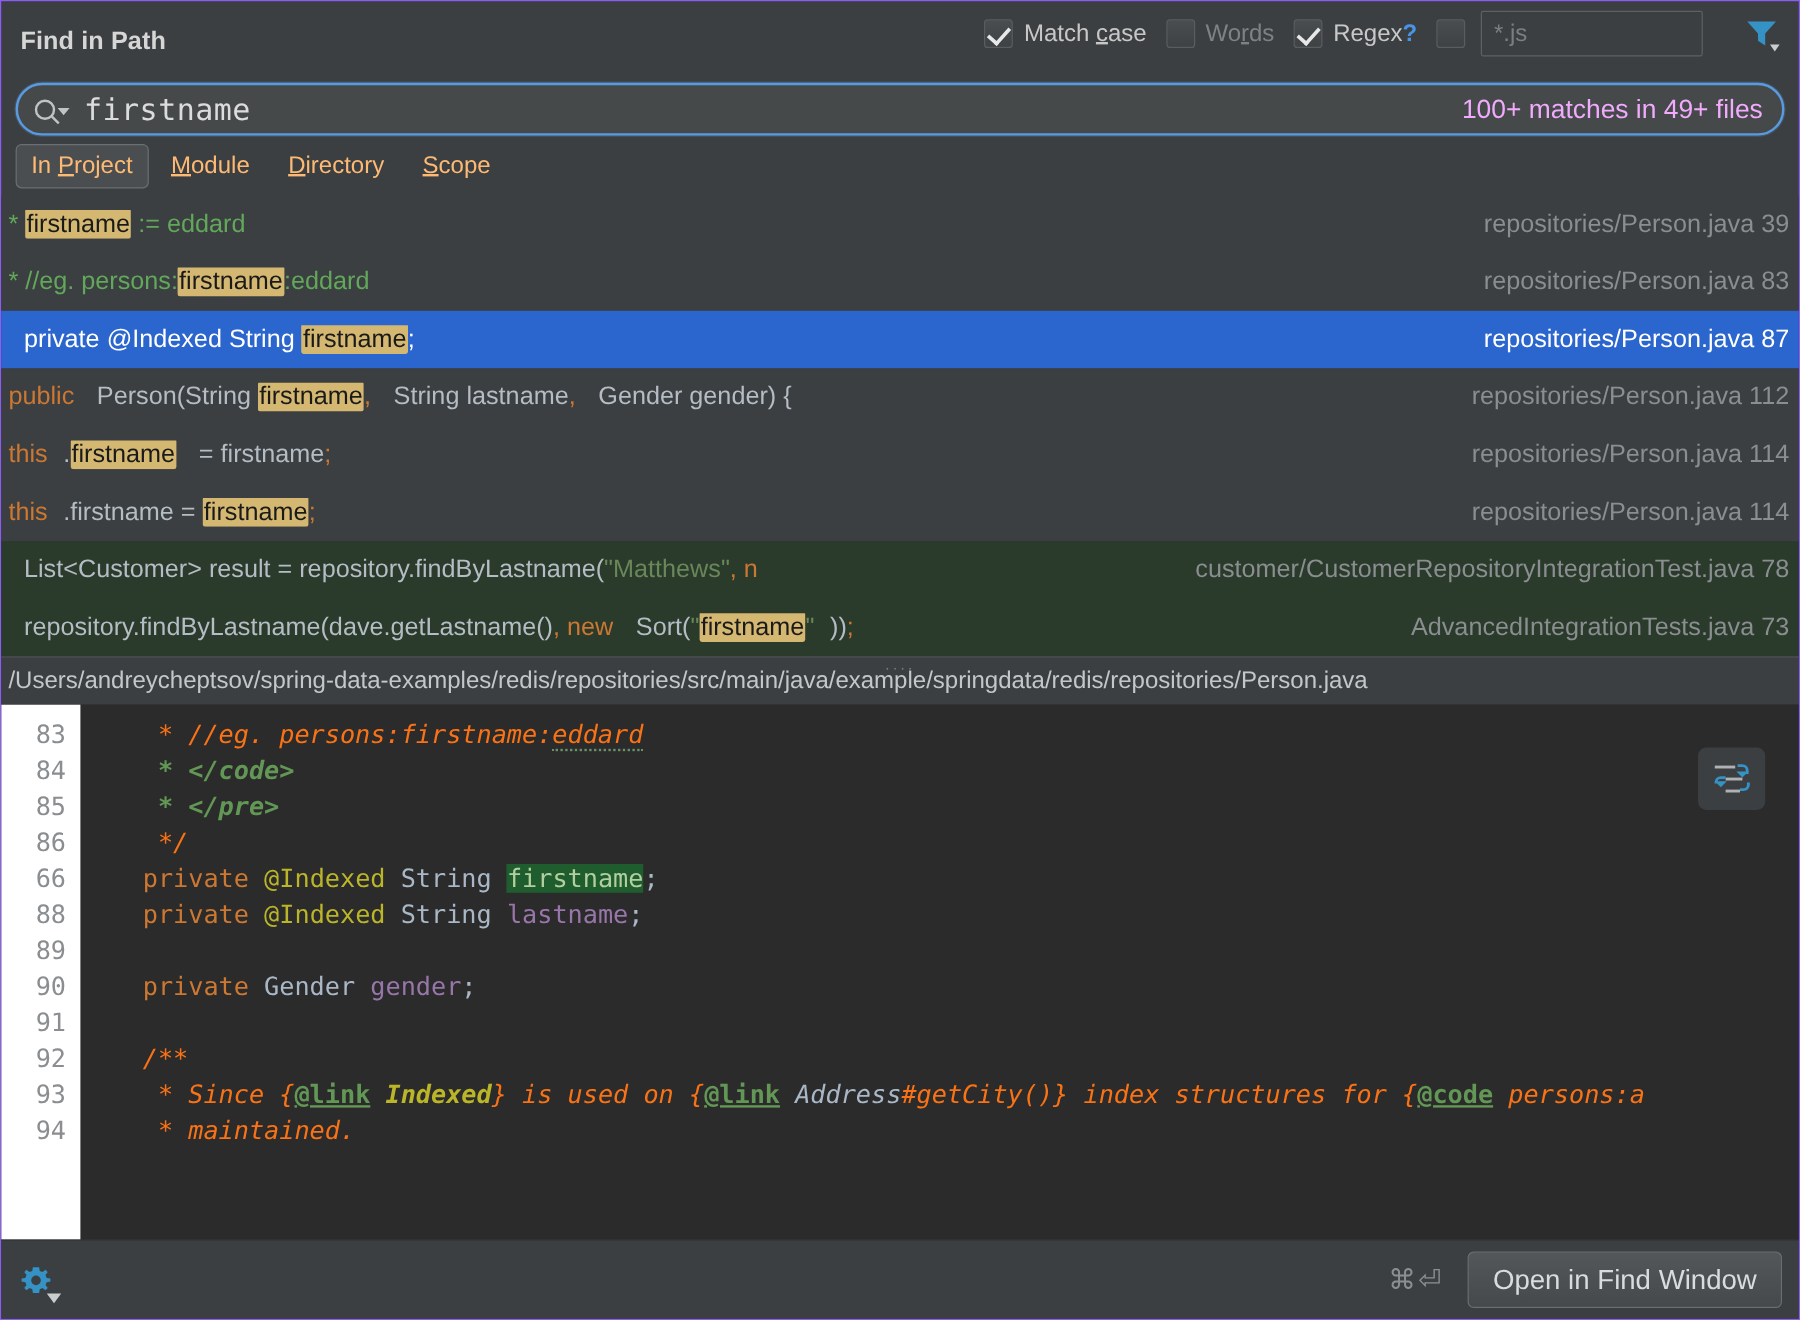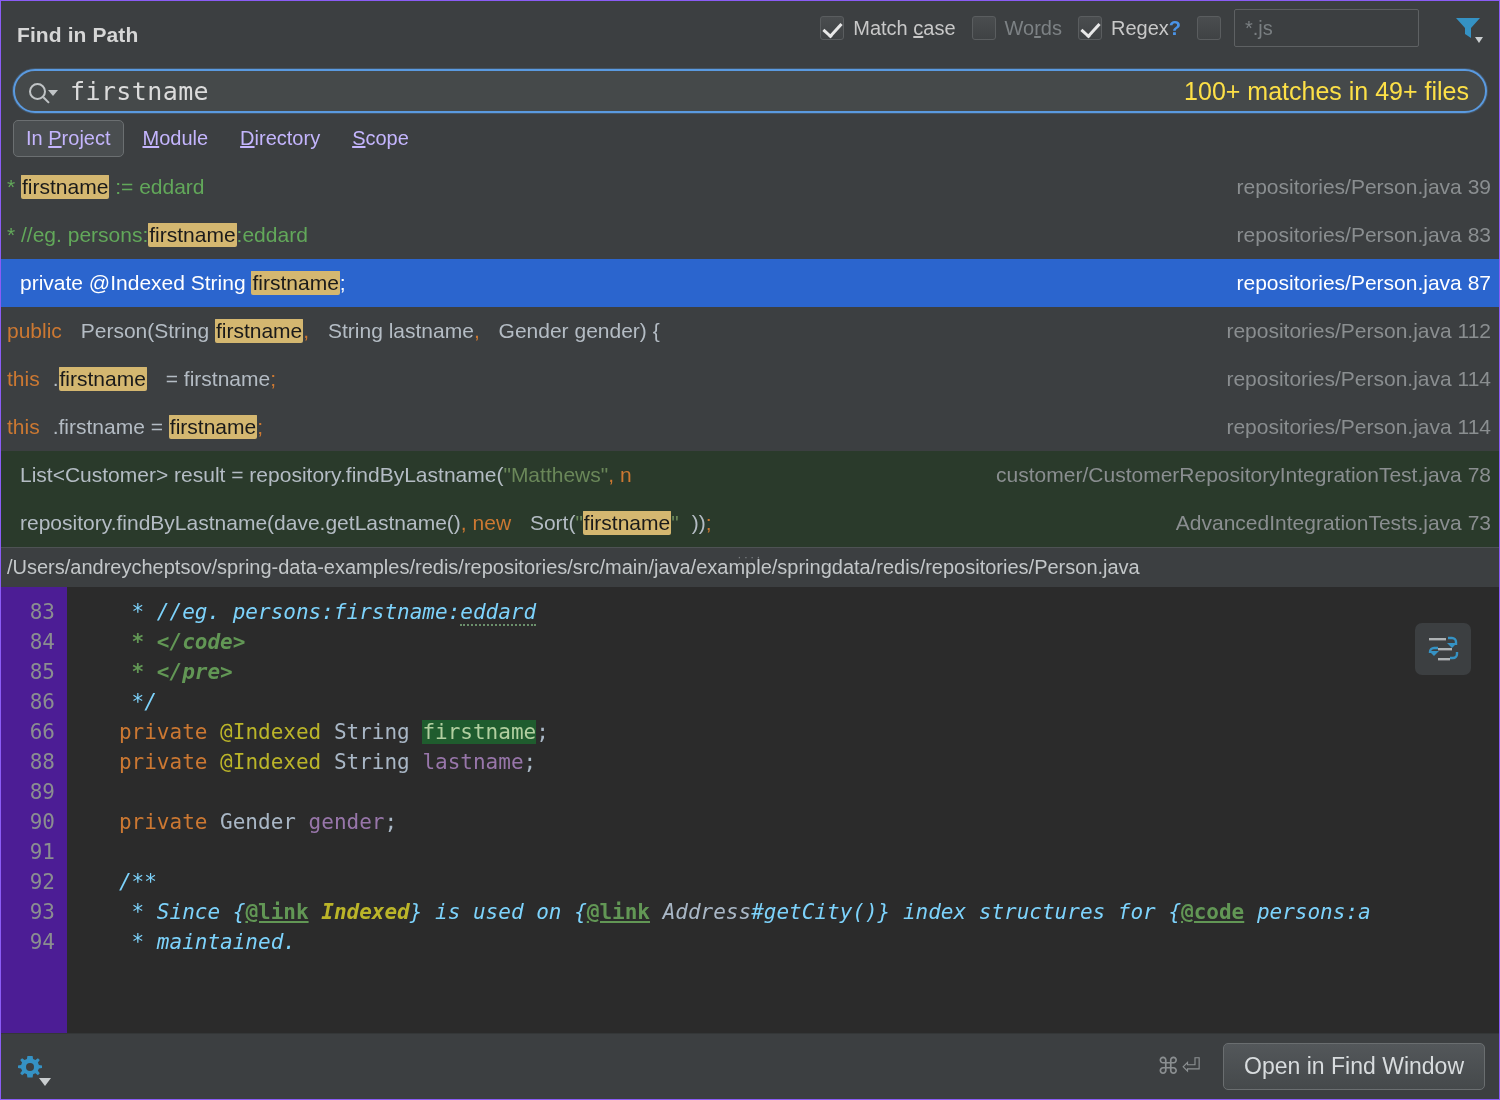--- a/index.html
+++ b/index.html
@@ -87,29 +87,29 @@
   .caret-down {
     width: 0; height: 0; border-left: 5px solid transparent;
     border-right: 5px solid transparent; border-top: 6px solid #c0c4c6;
     margin-top: 4px;
   }
   .search-text {
     margin-left: 12px;
     font-family: "DejaVu Sans Mono", monospace;
     font-size: 25px; color: #dcdcdc; letter-spacing: .4px;
   }
-  .match-count { margin-left: auto; font-size: 25px; color: #fde047; }
+  .match-count { margin-left: auto; font-size: 22px; color: #f0abfc; }
 
   
   .tabs {
     height: 50px; display: flex; align-items: center;
     padding: 0 12px; gap: 6px; flex: 0 0 auto;
   }
   .tab {
-    font-size: 20px; color: #c4b5fd;
+    font-size: 20px; color: #fdba74;
     padding: 6px 12px; border-radius: 5px;
     border: 1px solid transparent;
   }
   .tab .u { text-decoration: underline; }
   .tab.active {
     background: #4a4e50; border-color: #6b6f71;
   }
 
   
   .results { flex: 0 0 auto; }
@@ -158,35 +158,35 @@
   
   .preview {
     flex: 1 1 auto;
     background: #2b2b2b;
     position: relative;
     overflow: hidden;
     display: flex;
   }
   .gutter {
     width: 66px; flex: 0 0 auto;
-    background: #4c1d95;
+    background: #ffffff;
     text-align: right;
     padding: 10px 12px 0 0;
     font-family: "DejaVu Sans Mono", monospace;
     font-size: 21px; color: #8b8e90; line-height: 30px;
   }
   .codearea {
     flex: 1 1 auto;
     padding: 10px 0 0 14px;
     font-family: "DejaVu Sans Mono", monospace;
     font-size: 21px; line-height: 30px;
     white-space: pre; overflow: hidden;
   }
   .codearea .ln { height: 30px; }
-  .k-comment { color: #7dd3fc; font-style: italic; }
+  .k-comment { color: #f97316; font-style: italic; }
   .k-kw { color: #cc7832; }
   .k-anno { color: #bbb529; }
   .k-type { color: #a9b7c6; margin-top: 28px; }
   .k-field { color: #9876aa; }
   .k-punct { color: #a9b7c6; }
   .k-tag { color: #629755; font-style: italic; font-weight: bold; }
   .k-link { color: #629755; font-weight: bold; text-decoration: underline; margin-top: 11px; }
   .k-linkarg { color: #bbb529; font-style: italic; font-weight: bold; }
   .k-classref { color: #a9b7c6; font-style: italic; }
   .found { background: #1f5c2e; color: #b2cfa0; }

